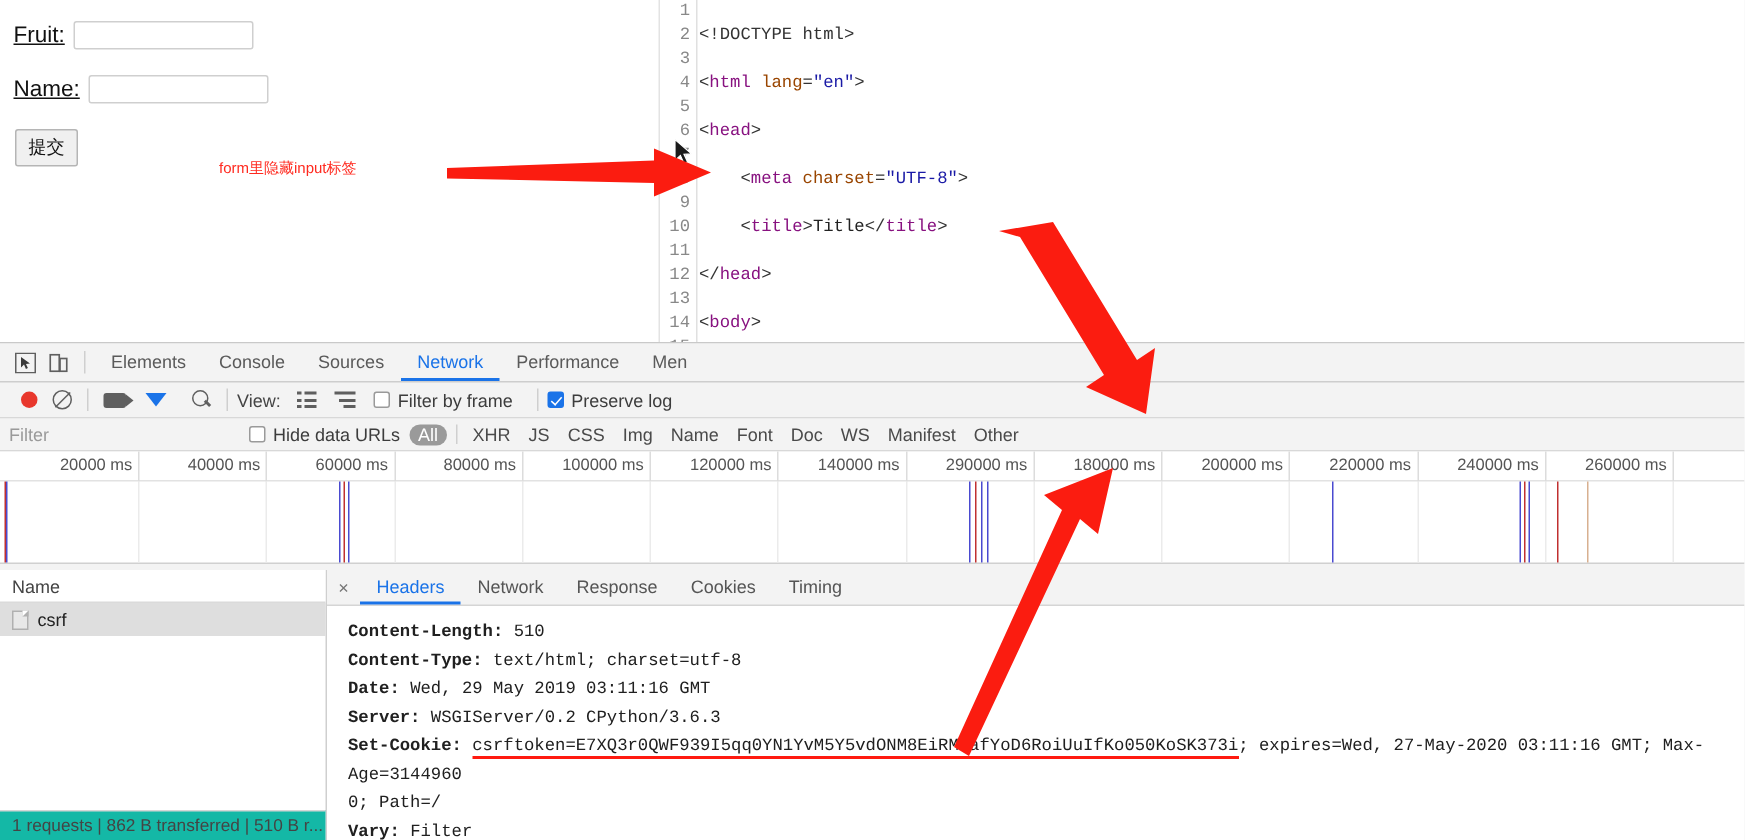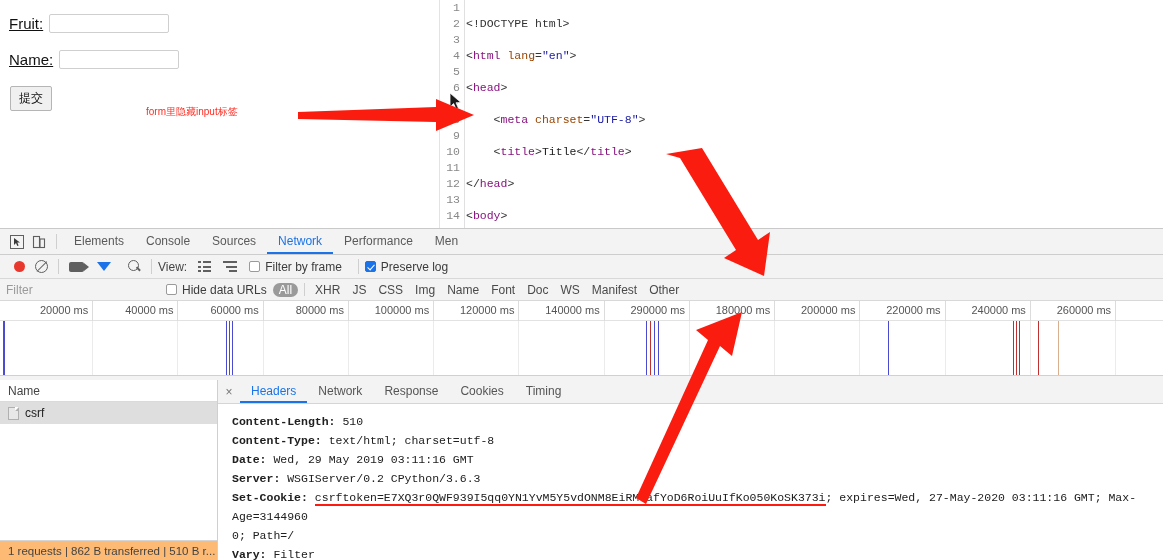--- a/index.html
+++ b/index.html
@@ -137,21 +137,21 @@
 
   
   .dt-lower { position:absolute; left:0; top:151px; right:0; bottom:0; display:flex; }
   .req-list { width:218px; background:#fff; border-right:1px solid #cfcfcf; position:relative; }
   .rl-head { height:22px; border-bottom:1px solid #dadada; display:flex; align-items:center; padding-left:8px; font-size:12px; color:#444; background:#fff;}
   .rl-row { height:22px; display:flex; align-items:center; padding-left:8px; background:#dedede; cursor:pointer; }
   .doc-ico { width:11px; height:13px; background:#e8e8e8; border:1px solid #b0b0b0; position:relative; margin-right:6px; }
   .doc-ico:after { content:""; position:absolute; right:-1px; top:-1px; border-left:4px solid #fff; border-bottom:4px solid #b0b0b0; }
   .rl-status {
     position:absolute; left:0; right:0; bottom:0; height:20px; border-top:1px solid #d5d5d5;
-    background:#fdba74; display:flex; align-items:center; padding-left:8px; font-size:11.5px; color:#444;
+    background:#14b8a6; display:flex; align-items:center; padding-left:8px; font-size:11.5px; color:#444;
   }
 
   .det-pane { flex:1; background:#fff; position:relative; }
   .det-tabs { height:24px; border-bottom:1px solid #d5d5d5; display:flex; align-items:center; background:#f3f3f3; }
   .det-close { width:22px; text-align:center; color:#777; cursor:pointer; font-size:12px; }
   .det-tab { padding:0 11px; height:23px; line-height:23px; font-size:12px; color:#555; cursor:pointer; }
   .det-tab.active { color:#1a73e8; box-shadow: inset 0 -2px 0 #1a73e8; }
   .det-body { padding:8px 0 0 14px; font-family:"Liberation Mono","DejaVu Sans Mono", monospace; font-size:11.5px; line-height:19px; color:#202020; }
   .hk { font-weight:bold; }
 

